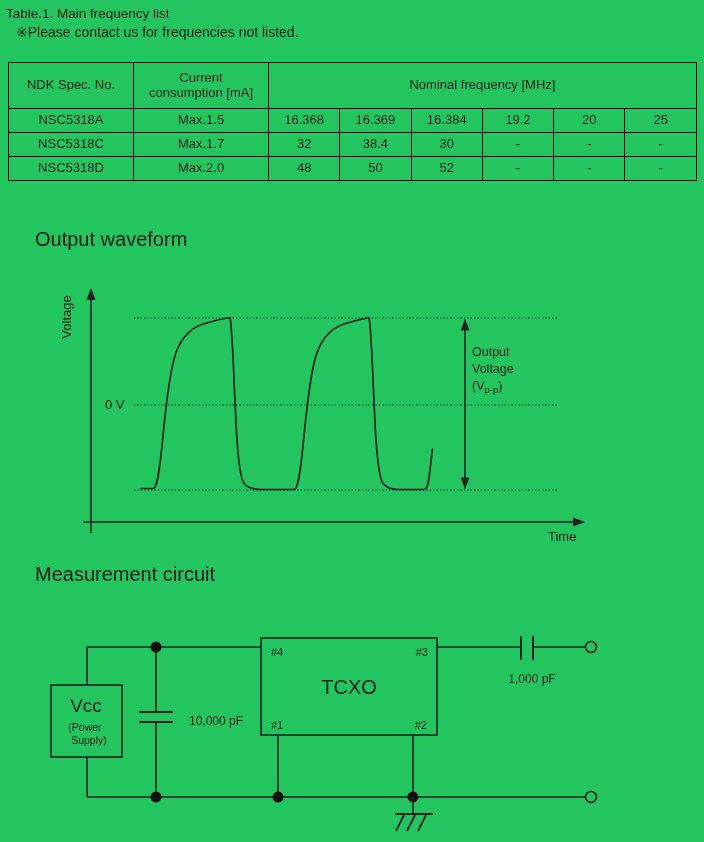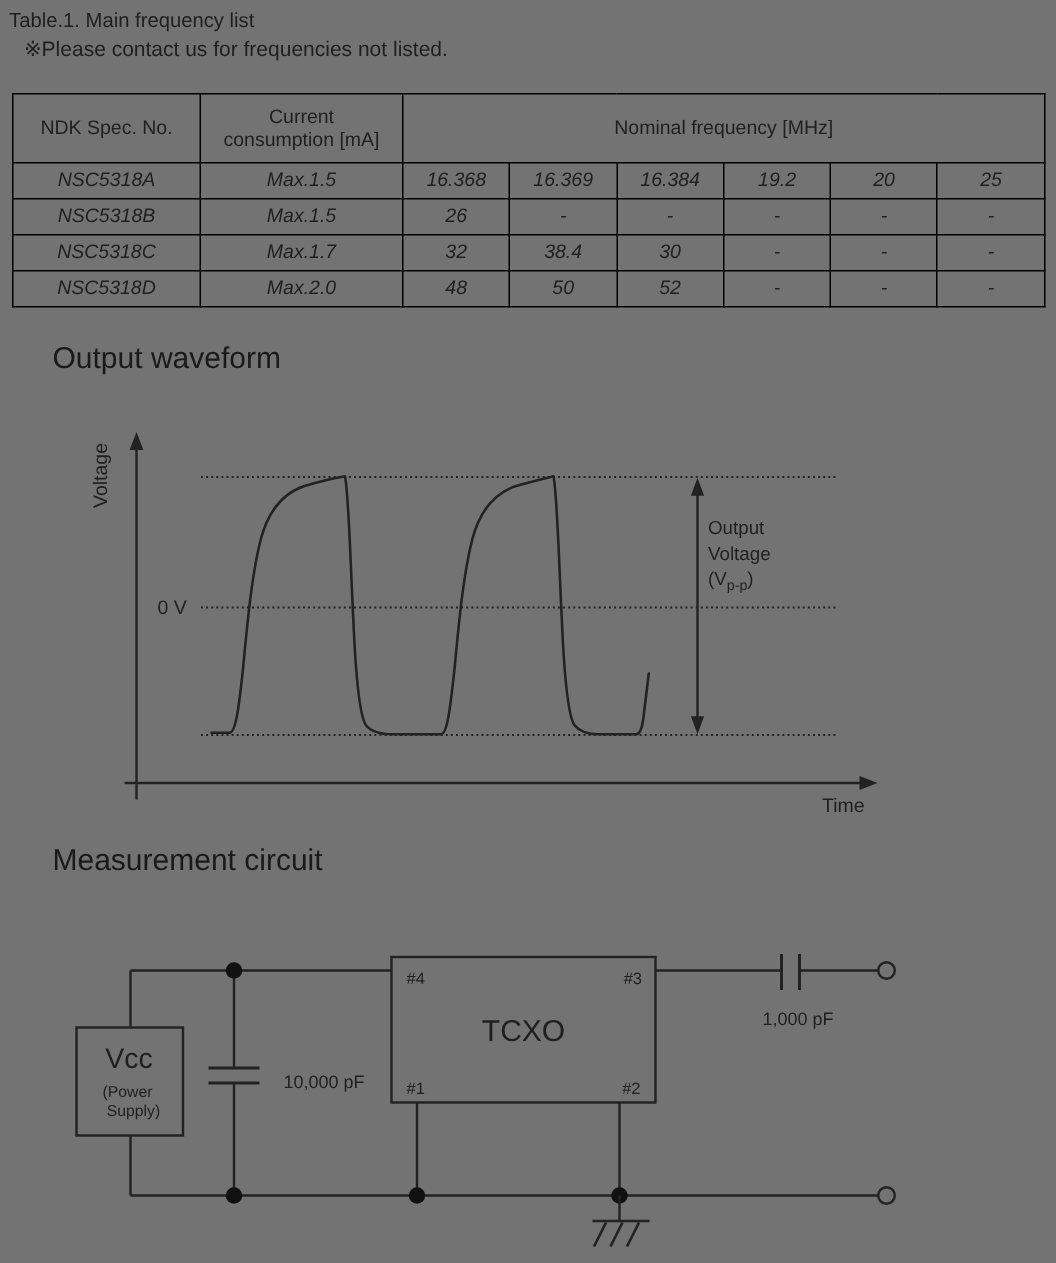--- a/index.html
+++ b/index.html
@@ -1,28 +1,28 @@
 <!DOCTYPE html>
 <html><head>
 <meta charset="utf-8">
 <style>
   * { margin:0; padding:0; box-sizing:border-box; }
   body { background:#ffffff; font-family:"Liberation Sans","DejaVu Sans",sans-serif; color:#1f1f1f; }
-  #page { position:relative; width:704px; height:842px; background:#737373; overflow:hidden; }
+  #page { position:relative; width:704px; height:842px; background:#22c55e; overflow:hidden; }
 
   .doc-title { position:absolute; left:6px; top:6px; font-size:13.5px; }
   .doc-note  { position:absolute; left:16px; top:24px; font-size:14px; }
 
   table.freq { position:absolute; left:8px; top:62px; width:688px; border-collapse:collapse; table-layout:fixed; }
   table.freq th, table.freq td {
     border:1.5px solid #000; text-align:center; vertical-align:middle;
     font-size:13px; font-weight:normal; padding:0; line-height:1.15;
   }
   table.freq thead th { height:46px; }
-  table.freq td { height:24px;font-style:italic; }
+  table.freq td { height:24px; }
 
   .section-heading { position:absolute; font-size:20px; color:#1a1a1a; }
   #wave-heading { left:35px; top:228px; }
   #circ-heading { left:35px; top:563px; }
 
   svg { position:absolute; left:0; }
   #wave-svg { top:270px; }
   #circ-svg { top:615px; }
 
   .ink   { stroke:#222; fill:none; }
@@ -60,30 +60,20 @@
     <tbody>
       <tr>
         <td>NSC5318A</td>
         <td>Max.1.5</td>
         <td>16.368</td>
         <td>16.369</td>
         <td>16.384</td>
         <td>19.2</td>
         <td>20</td>
         <td>25</td>
-      </tr>
-      <tr>
-        <td>NSC5318B</td>
-        <td>Max.1.5</td>
-        <td>26</td>
-        <td>-</td>
-        <td>-</td>
-        <td>-</td>
-        <td>-</td>
-        <td>-</td>
       </tr>
       <tr>
         <td>NSC5318C</td>
         <td>Max.1.7</td>
         <td>32</td>
         <td>38.4</td>
         <td>30</td>
         <td>-</td>
         <td>-</td>
         <td>-</td>

